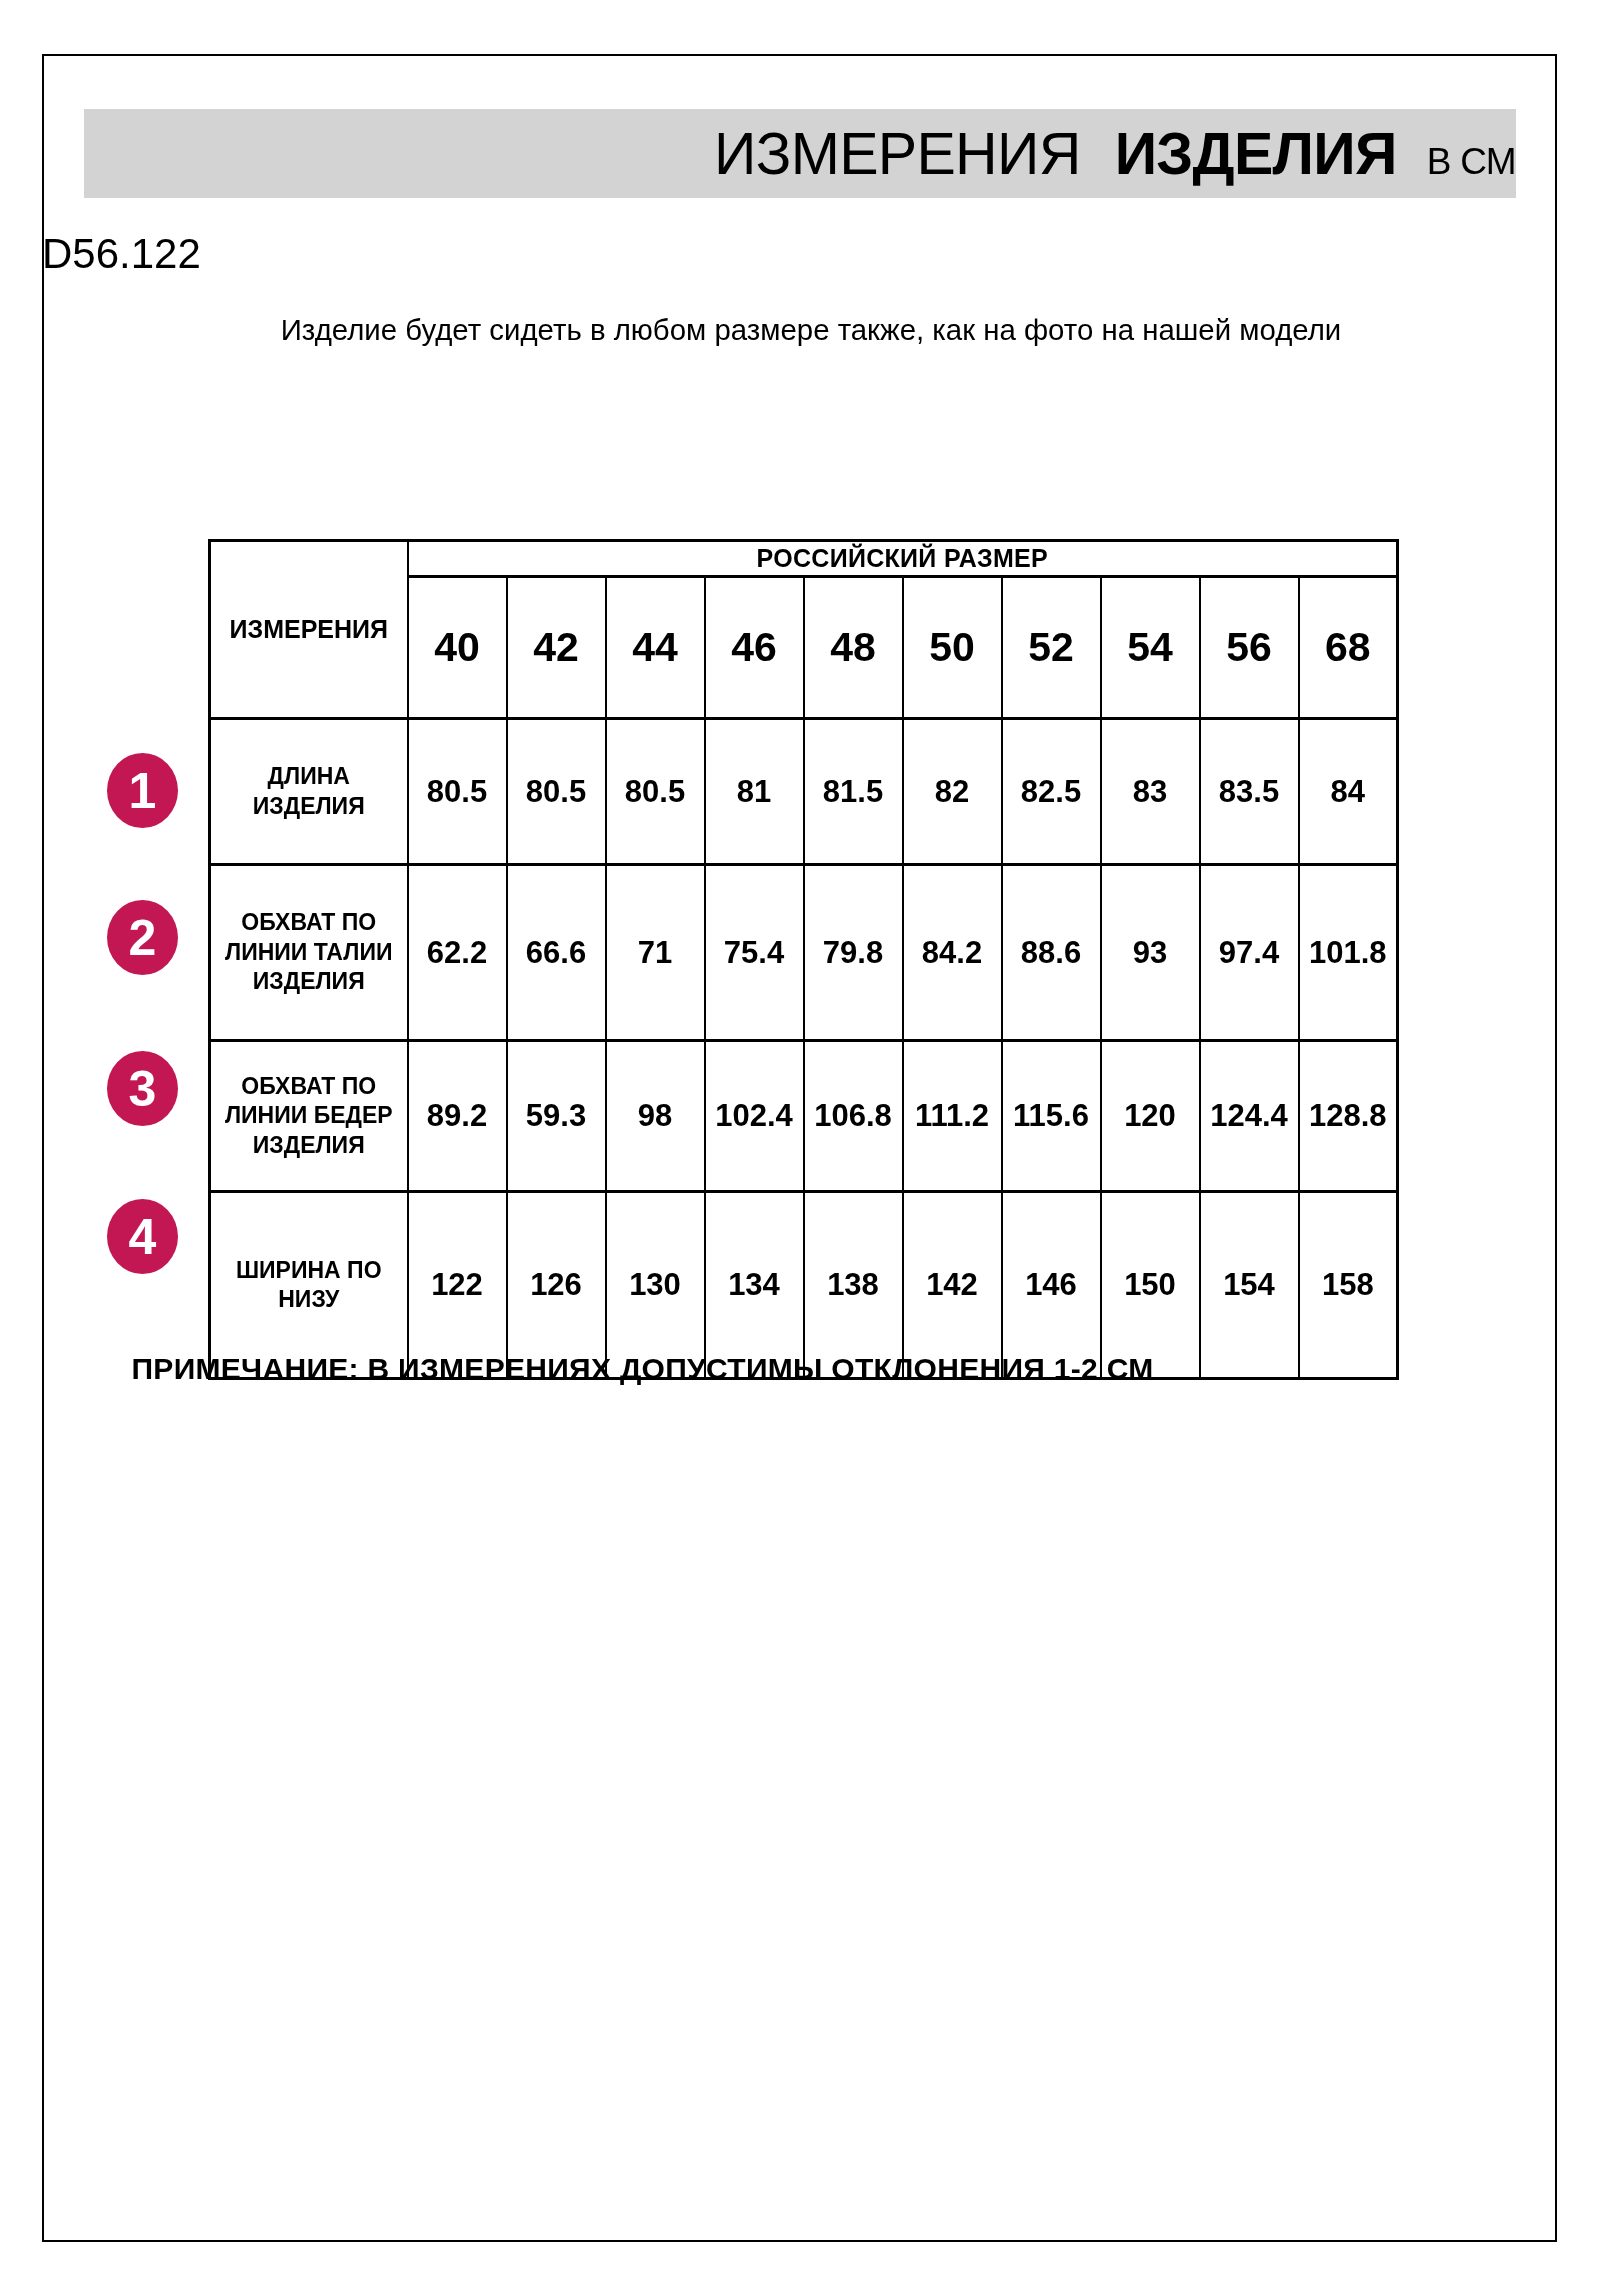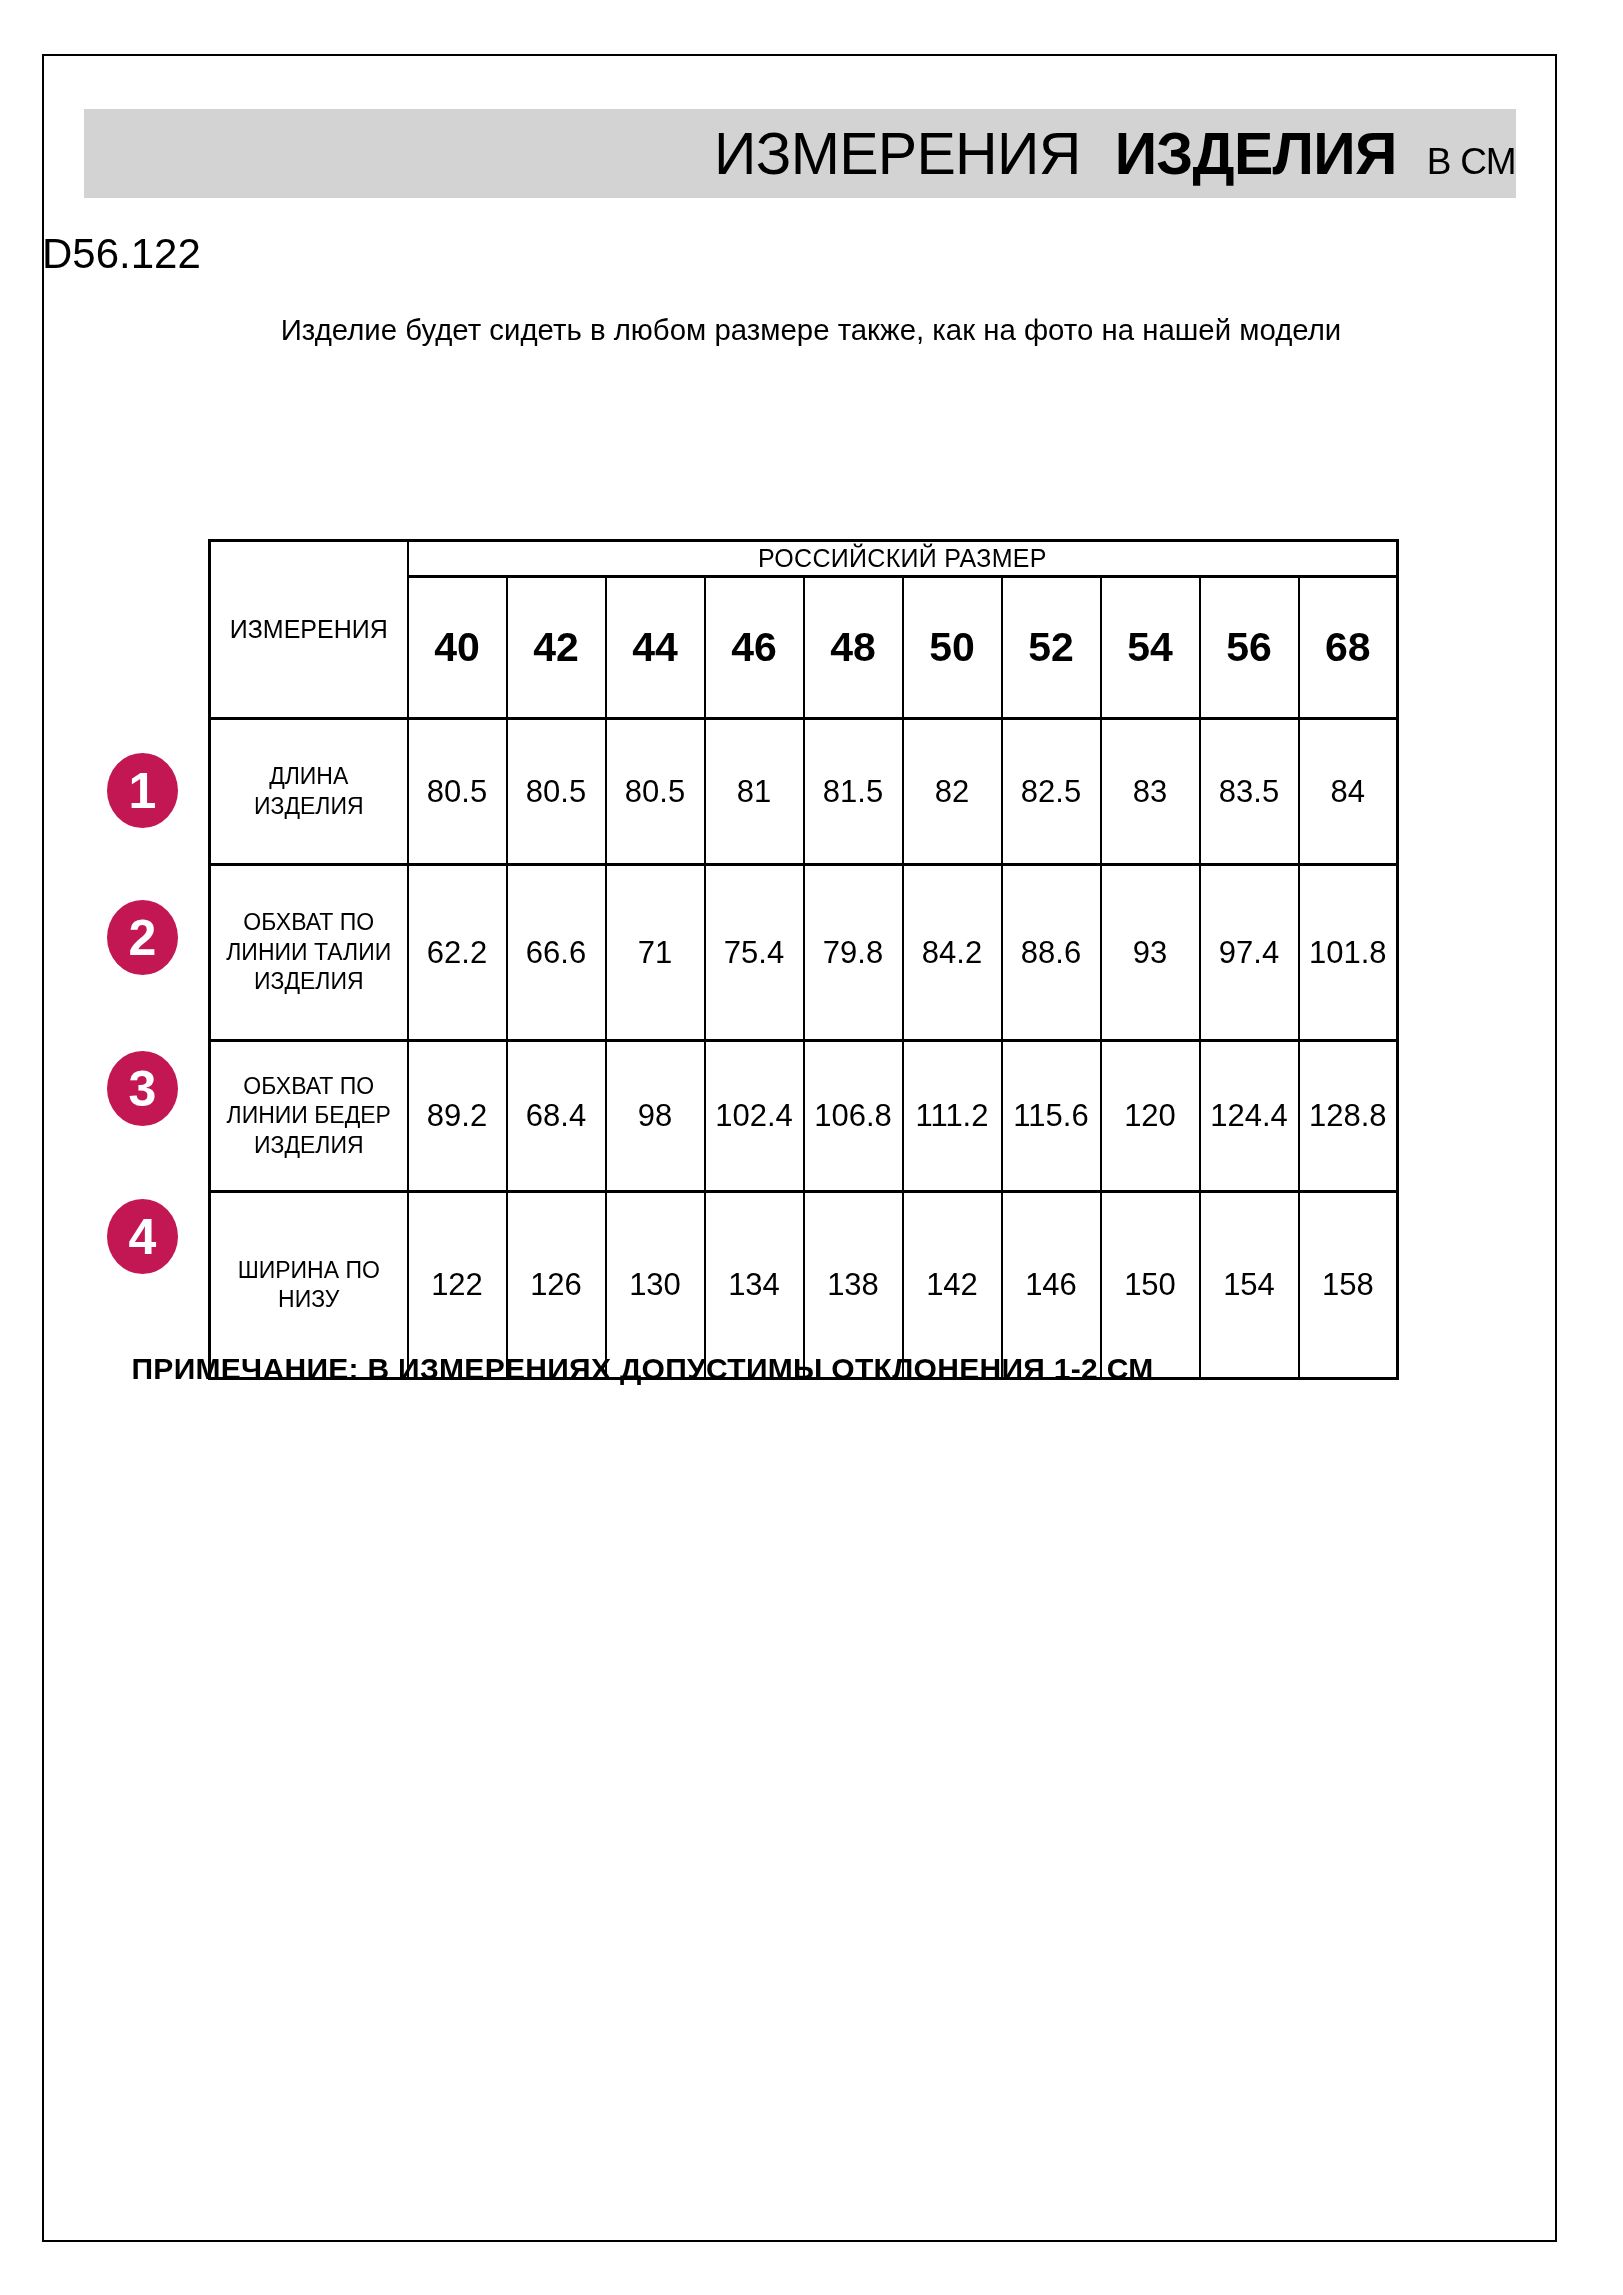--- a/index.html
+++ b/index.html
@@ -67,21 +67,21 @@
     width: 1183px;
     border: 3.3px solid var(--line);
   }
   table.size-table th, table.size-table td {
     border: 2px solid var(--line);
     border-top-width: 3.3px;
     border-bottom-width: 3.3px;
     text-align: center;
     vertical-align: middle;
     background: #fff;
-    font-weight: 400;
+    font-weight: 700;
   }
   tr.group-row { height: 36px; }
   tr.sizes-row { height: 142px; }
   .corner-cell { font-size: 25px; padding: 0 5.2px; }
   .group-cell  { font-size: 25px; letter-spacing: 0.3px; }
   .size-cell   { font-size: 41px; font-weight: 700 !important; margin-top: 20px; }
   .row-label   { font-size: 23px; line-height: 1.28; padding: 0 7.9px; }
   .value-cell  { font-size: 31px; }
   tr.data-row-0 { height: 146px; }
   tr.data-row-1 { height: 176px; }
@@ -188,21 +188,21 @@
           <td class="value-cell">79.8</td>
           <td class="value-cell">84.2</td>
           <td class="value-cell">88.6</td>
           <td class="value-cell">93</td>
           <td class="value-cell">97.4</td>
           <td class="value-cell">101.8</td>
         </tr>
         <tr class="data-row-2">
           <th class="row-label">ОБХВАТ ПО ЛИНИИ БЕДЕР ИЗДЕЛИЯ</th>
           <td class="value-cell">89.2</td>
-          <td class="value-cell">68.4</td>
+          <td class="value-cell">59.3</td>
           <td class="value-cell">98</td>
           <td class="value-cell">102.4</td>
           <td class="value-cell">106.8</td>
           <td class="value-cell">111.2</td>
           <td class="value-cell">115.6</td>
           <td class="value-cell">120</td>
           <td class="value-cell">124.4</td>
           <td class="value-cell">128.8</td>
         </tr>
         <tr class="data-row-3">

